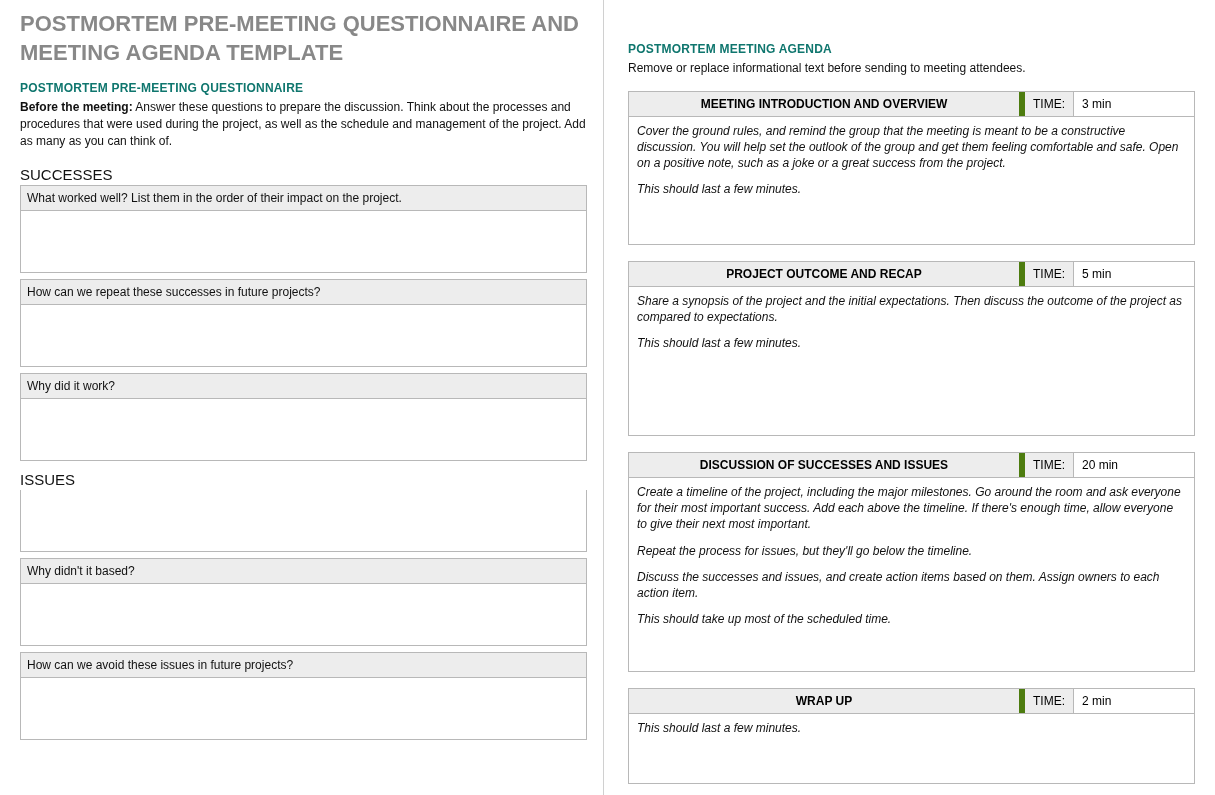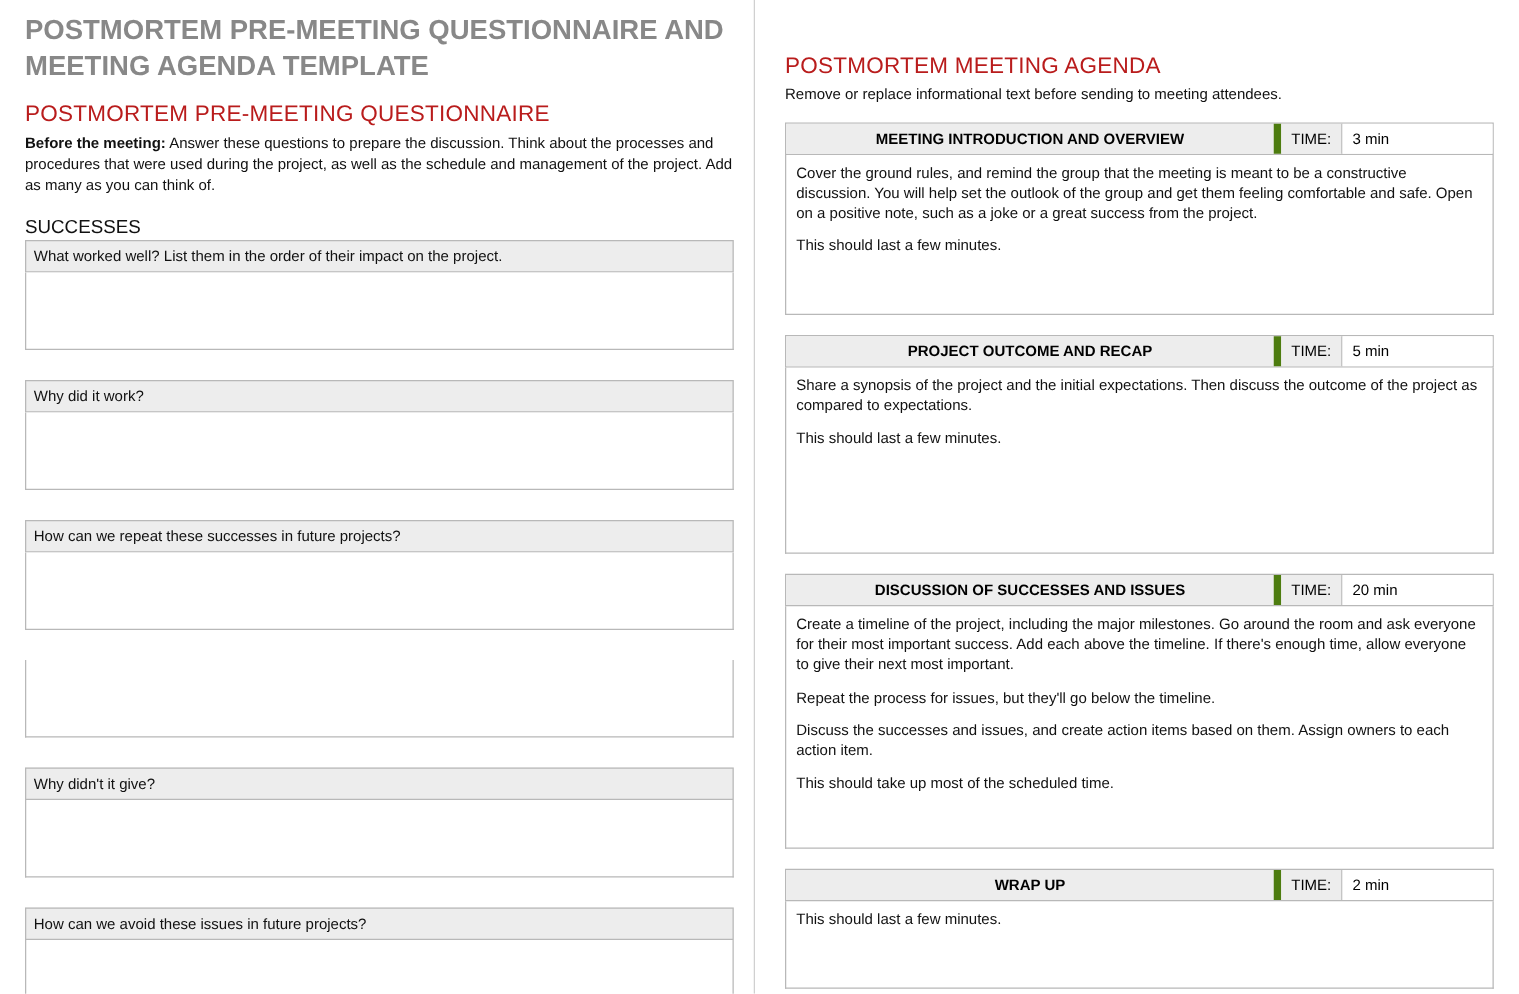--- a/index.html
+++ b/index.html
@@ -25,44 +25,44 @@
       margin: 0 4px 0 4px;
     }
     .main-title {
       font-size: 22px;
       font-weight: 700;
       color: #888888;
       line-height: 1.3;
       margin-bottom: 14px;
     }
     .section-title {
-      font-size: 18px;
-      font-weight: 400;
-      color: #b91c1c;
+      font-size: 12px;
+      font-weight: 700;
+      color: #0f766e;
       margin-bottom: 4px;
       letter-spacing: 0.2px;
     }
     .intro-text {
       font-size: 12px;
       color: #111;
       line-height: 1.4;
       margin-bottom: 16px;
     }
     .intro-text b {
       font-weight: 700;
     }
     .subhead {
       font-size: 15px;
       font-weight: 400;
       color: #111;
       margin-top: 10px;
       margin-bottom: 2px;
     }
     .qbox-group {
-      margin-bottom: 24px;
+      margin-bottom: 6px;
     }
     .qbox-prompt {
       border: 1px solid #b8b8b8;
       background: #ededed;
       padding: 5px 6px;
       font-size: 12px;
       color: #111;
     }
     .qbox-body {
       border: 1px solid #b8b8b8;
@@ -105,21 +105,21 @@
       min-width: 120px;
     }
     .agenda-body {
       border: 1px solid #b8b8b8;
       border-top: none;
       padding: 6px 8px 6px 8px;
       font-size: 12px;
       color: #111;
       line-height: 1.35;
     }
-    .agenda-body p { margin-bottom: 10px; }
+    .agenda-body p { margin-bottom: 10px; font-style: italic; }
     .agenda-body p:last-child { margin-bottom: 0; }
     .agenda-body .filler { height: 30px; }
     .agenda-body .filler-lg { height: 68px; }
     .agenda-body .filler-md { height: 28px; }
   </style>
 </head>
 <body>
 
 <div class="col">
   <div class="main-title">POSTMORTEM PRE-MEETING QUESTIONNAIRE AND MEETING AGENDA TEMPLATE</div>
@@ -128,33 +128,34 @@
   <div class="intro-text">
     <b>Before the meeting:</b><span> Answer these questions to prepare the discussion. Think about the processes and procedures that were used during the project, as well as the schedule and management of the project. Add as many as you can think of.</span>
   </div>
 
   <div class="subhead">SUCCESSES</div>
   <div class="qbox-group">
     <div class="qbox-prompt">What worked well? List them in the order of their impact on the project.</div>
     <div class="qbox-body"></div>
   </div>
   <div class="qbox-group">
+    <div class="qbox-prompt">How can we repeat these successes in future projects?</div>
+    <div class="qbox-body"></div>
+  </div>
+  <div class="qbox-group">
     <div class="qbox-prompt">Why did it work?</div>
     <div class="qbox-body"></div>
   </div>
-  <div class="qbox-group">
-    <div class="qbox-prompt">How can we repeat these successes in future projects?</div>
-    <div class="qbox-body"></div>
-  </div>
-
-  <div class="qbox-group">
-    <div class="qbox-body"></div>
-  </div>
-  <div class="qbox-group">
-    <div class="qbox-prompt">Why didn't it give?</div>
+
+  <div class="subhead">ISSUES</div>
+  <div class="qbox-group">
+    <div class="qbox-body"></div>
+  </div>
+  <div class="qbox-group">
+    <div class="qbox-prompt">Why didn't it based?</div>
     <div class="qbox-body"></div>
   </div>
   <div class="qbox-group">
     <div class="qbox-prompt">How can we avoid these issues in future projects?</div>
     <div class="qbox-body"></div>
   </div>
 </div>
 
 <div class="divider"></div>
 

